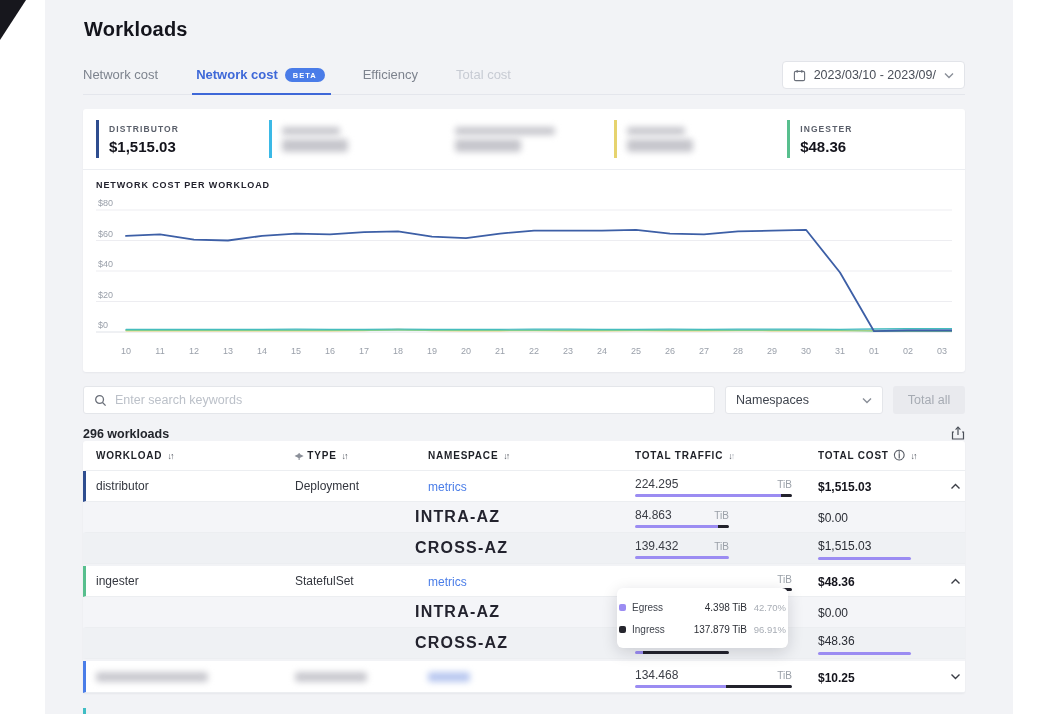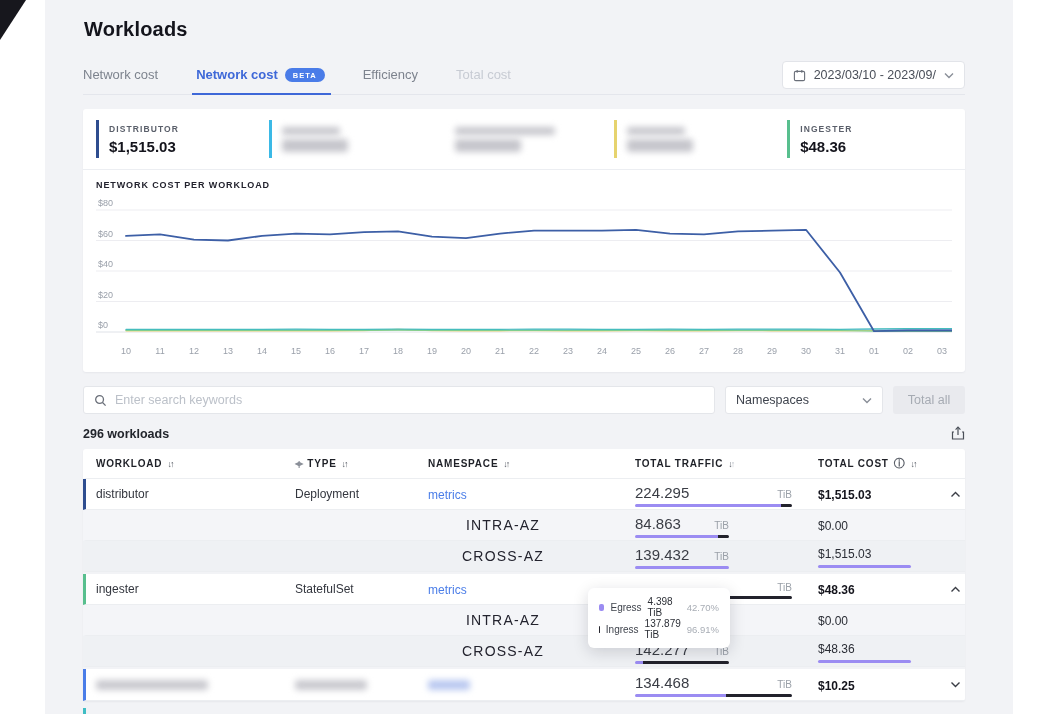--- a/index.html
+++ b/index.html
@@ -34,53 +34,53 @@
   .searchbox{flex:1;display:flex;align-items:center;gap:8px;background:#fff;border:1px solid #e4e6ea;border-radius:3px;padding:8px 10px;height:28px}
   .searchbox input{border:none;outline:none;flex:1;font-size:12.5px;color:#3a3d45;font-family:"Liberation Sans",sans-serif}
   .searchbox input::placeholder{color:#bcc1c9}
   .nsselect{width:158px;display:flex;align-items:center;justify-content:space-between;background:#fff;border:1px solid #e4e6ea;border-radius:3px;padding:0 10px;height:28px;font-size:12.5px;color:#3f444e;cursor:pointer}
   .clear-btn{width:72px;height:28px;background:#e9eaee;border:none;border-radius:3px;font-size:12.5px;color:#a6abb3;font-family:"Liberation Sans",sans-serif}
   
   .count-row{display:flex;align-items:center;justify-content:space-between;margin-top:12px}
   .count{font-size:12.5px;font-weight:700;color:#22252c}
   .export{cursor:pointer;display:flex}
   
-  .table{background:#fff;border-radius:3px;margin-top:8px;box-shadow:0 1px 2px rgba(20,20,40,.05)}
+  .table{background:#fff;border-radius:3px;margin-top:0;box-shadow:0 1px 2px rgba(20,20,40,.05)}
   .tr{display:grid;grid-template-columns:196px 133px 216px 170px 145px 1fr;align-items:center;height:31px;border-left:3px solid var(--accent,transparent);border-bottom:1px solid #eceef1}
   .thead{height:30px;font-size:10px;font-weight:700;letter-spacing:.8px;color:#1e2027;border-left:3px solid transparent}
   .c1{padding-left:10px}.c2{padding-left:13px;display:flex;align-items:center;gap:5px}.c3{padding-left:13px}
   .c4{padding-left:4px}.c5{padding-left:17px}.c6{display:flex;justify-content:center}
   .hcell{display:flex;align-items:center;gap:5px;cursor:pointer}
   .sort{font-size:9px;color:#565b64;letter-spacing:-2px}
   .sort .lt{color:#b7bcc4}
   .rz{font-size:8px;color:#8a8f98;letter-spacing:-1px}
   .info{font-size:11px;color:#565b64}
   .cell{font-size:12px;color:#33363e}
   .link{font-size:12px;color:#4a7de8;cursor:pointer}
   .subrow{background:#f4f5f8}
   .subrow.alt{background:#eff1f4}
-  .sublabel{font-size:14px;font-weight:400;letter-spacing:1.2px;color:#23232e;text-align:center;padding-right:40px}
+  .sublabel{font-size:16px;font-weight:700;letter-spacing:1.2px;color:#23232e;text-align:left;padding-right:40px}
   .traffic{width:157px;padding-top:2px}
   .traffic.sm{width:94px}
   .tline{display:flex;justify-content:space-between;align-items:baseline}
-  .tval{font-size:15px;color:#3a3d45}
+  .tval{font-size:12px;color:#3a3d45}
   .tunit{font-size:10px;color:#9aa0a8}
   .bar{display:flex;height:3px;border-radius:2px;overflow:hidden;margin-top:3px}
   .seg-e{background:#9b8cf2}.seg-i{background:#22222c}
   .cost{font-size:12px;color:#2a2d35}
   .cost.strong{font-weight:700;color:#14141c}
   .costbar{width:93px;height:3px;background:#9b8cf2;border-radius:2px;margin-top:3px}
   .chev{cursor:pointer;display:flex}
   .gap2{height:2px;background:#f2f3f6}
   .rowpill{background:#c9c9cf;border-radius:3px;filter:blur(3px);height:10px}
   .rp-name{width:112px}.rp-type{width:72px}.rp-ns{width:42px;background:#b9c8f0}
   .next-indicator{position:absolute;left:38px;bottom:0;width:3px;height:6px;background:#3fbdc4}
   svg text{font-family:"Liberation Sans",sans-serif}
   
-  .tooltip{position:absolute;left:588px;top:588px;width:142px;background:#fff;border-radius:6px;box-shadow:0 4px 16px rgba(20,20,40,.16);padding:8px 11px;z-index:5}
+  .tooltip{position:absolute;left:617px;top:588px;width:171px;background:#fff;border-radius:6px;box-shadow:0 4px 16px rgba(20,20,40,.16);padding:8px 2px;z-index:5}
   .tt-row{display:flex;align-items:center;gap:6px;height:22px}
   .sq{width:7px;height:7px;border-radius:2px;background:var(--accent,#999)}
   .tt-label{font-size:10px;color:#3f434c;flex:1}
   .tt-val{font-size:10px;color:#2c2f36}
   .tt-pct{font-size:9.5px;color:#a8adb5;width:33px;text-align:right}
 </style>
 </head>
 <body>
 
 <div class="corner-artifact"></div>

